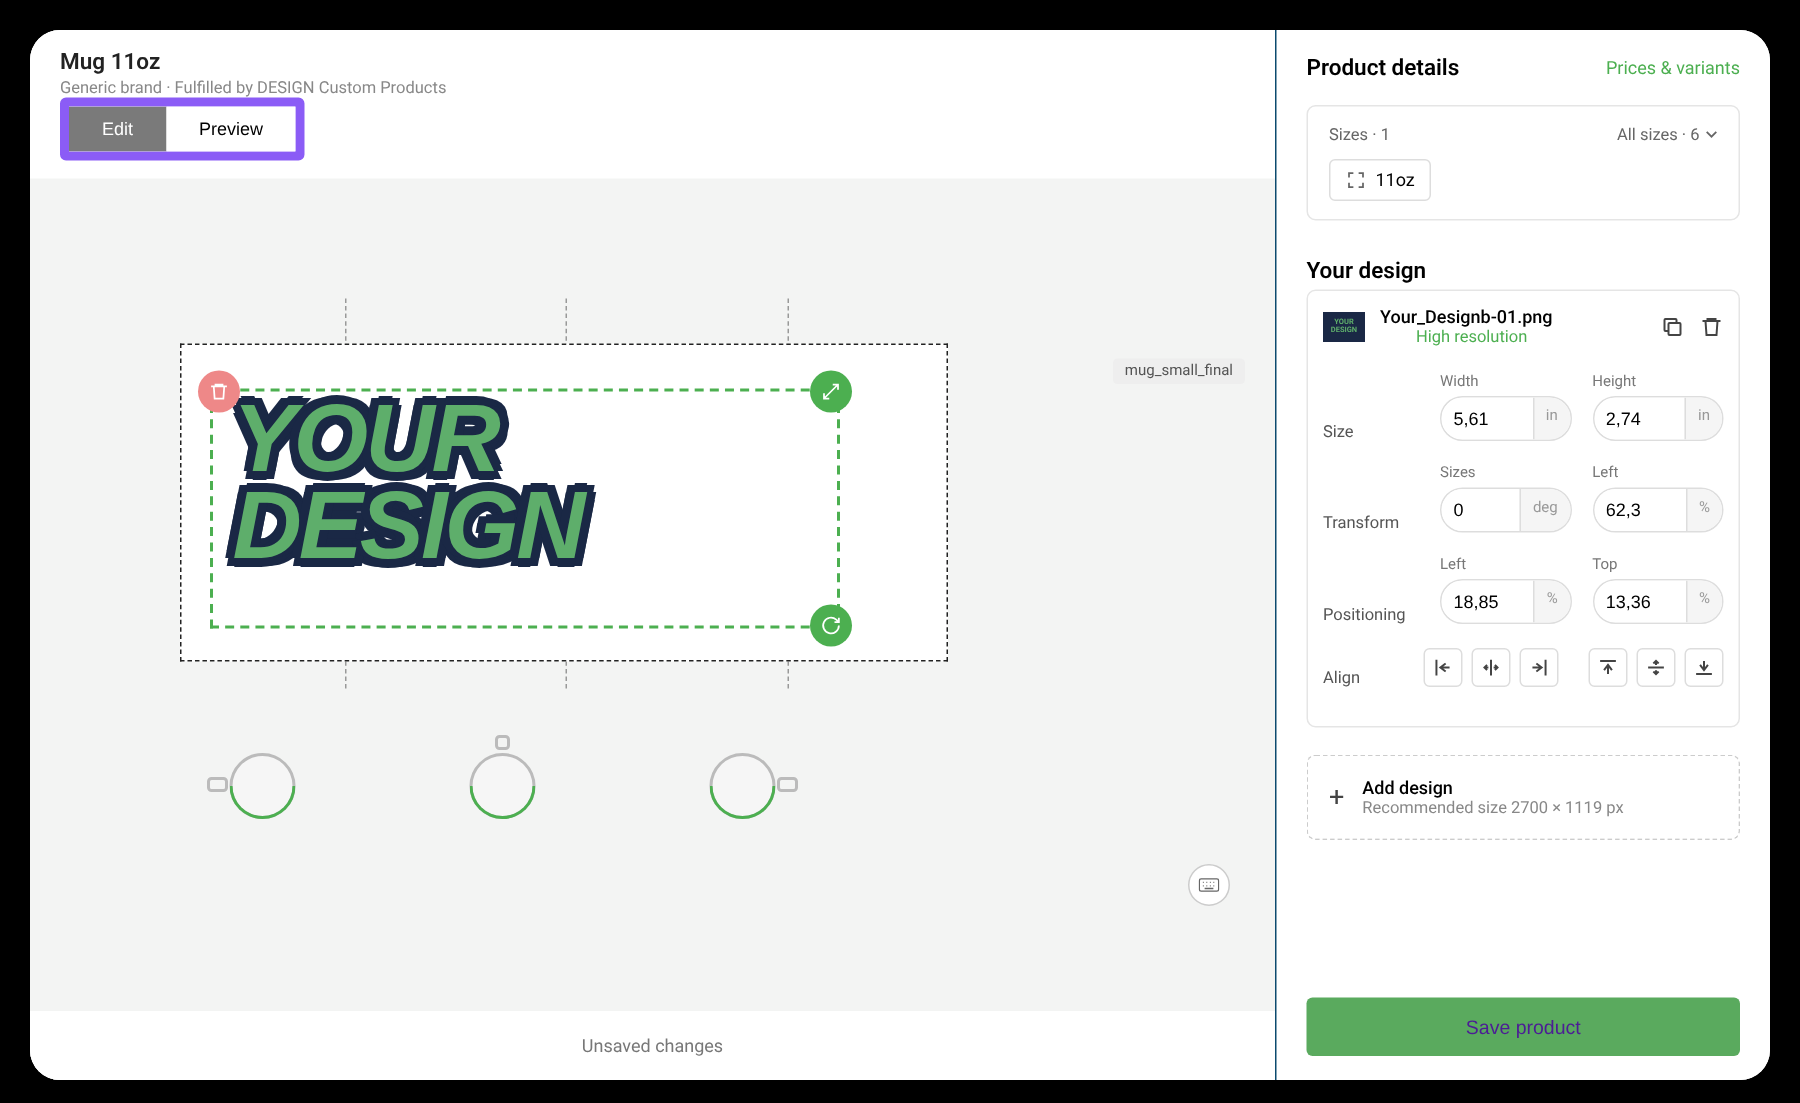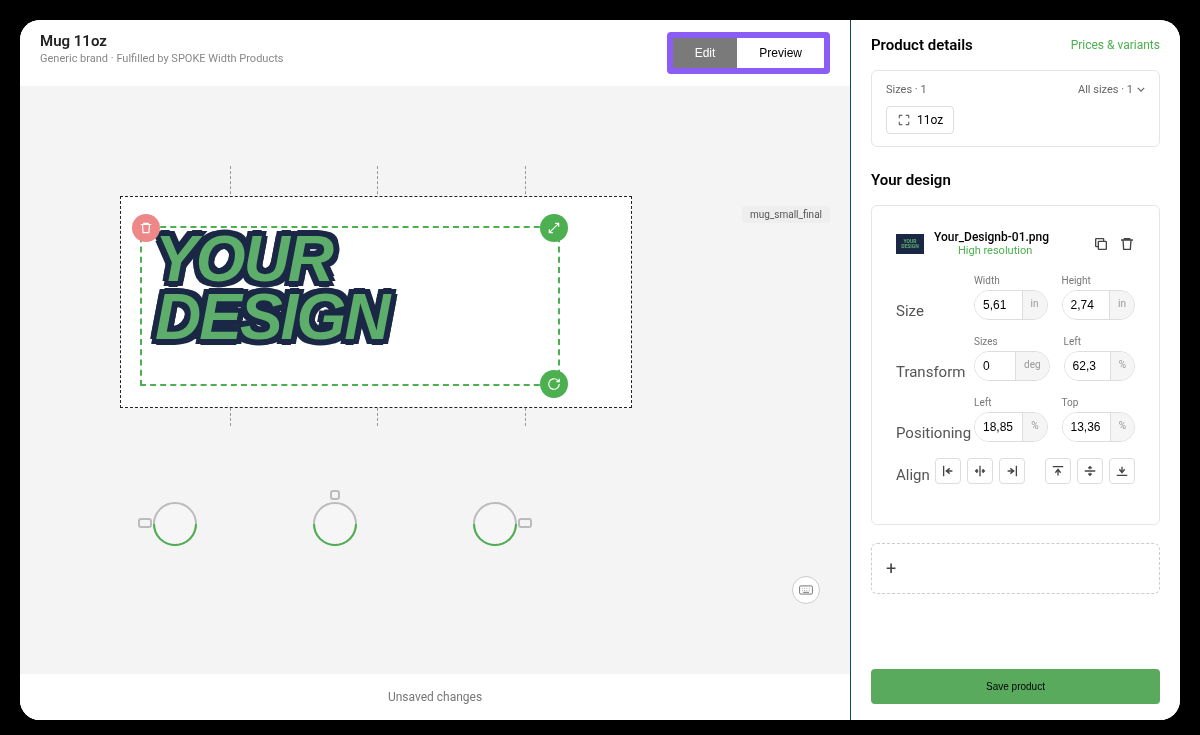--- a/index.html
+++ b/index.html
@@ -1,19 +1,19 @@
 <!DOCTYPE html>
 <html><head>
 <meta charset="utf-8">
 <style>
 * { box-sizing: border-box; margin: 0; padding: 0; }
 body { font-family: -apple-system, BlinkMacSystemFont, "Segoe UI", Roboto, sans-serif; background: #000; display: flex; align-items: center; justify-content: center; min-height: 100vh; padding: 20px; }
 .app-window { width: 1160px; height: 700px; background: #fff; border-radius: 20px; overflow: hidden; display: flex; position: relative; }
 .main-area { flex: 1; display: flex; flex-direction: column; background: #f3f4f3; }
-.header { background: #fff; padding: 12px 20px; display: flex; align-items: flex-start; justify-content: space-between; border-radius: 20px 0 0 0; }
+.header { background: #fff; padding: 12px 20px; display: flex; align-items: flex-start; border-radius: 20px 0 0 0; flex-direction: column; }
 .header-left { display: flex; flex-direction: column; gap: 2px; }
 .product-title { font-size: 15px; font-weight: 600; color: #222; }
 .product-subtitle { font-size: 11px; color: #888; }
 .header-right { display: flex; border: 6px solid #8b5cf6; border-radius: 4px; overflow: hidden; }
 .tab-btn { padding: 8px 22px; font-size: 12px; border: none; background: #fff; cursor: pointer; }
 .tab-btn.active { background: #7a7a7a; color: #fff; }
 .canvas-area { flex: 1; position: relative; padding: 20px; }
 .design-tag { position: absolute; right: 20px; top: 120px; background: #eee; color: #555; font-size: 10px; padding: 3px 8px; border-radius: 3px; }
 .canvas-box { position: absolute; left: 100px; top: 110px; width: 512px; height: 212px; border: 1px dashed #222; background: #fff; }
 .guide-v { position: absolute; top: 80px; height: 260px; border-left: 1px dashed #999; }
@@ -35,58 +35,58 @@
 .footer { background: #fff; padding: 16px; text-align: center; font-size: 12px; color: #777; }
 .sidebar { width: 330px; background: #fff; border-left: 1px solid #0c4a6e; display: flex; flex-direction: column; }
 .side-header { padding: 16px 20px; display: flex; justify-content: space-between; align-items: center; }
 .side-title { font-size: 15px; font-weight: 600; }
 .side-link { font-size: 12px; color: #4caf50; cursor: pointer; }
 .side-content { flex: 1; padding: 0 20px; overflow-y: auto; }
 .sizes-card { border: 1px solid #e5e5e5; border-radius: 6px; padding: 12px 14px; margin-bottom: 24px; }
 .sizes-row { display: flex; justify-content: space-between; font-size: 11px; color: #666; margin-bottom: 10px; }
 .sizes-row .dd { display: flex; align-items: center; gap: 4px; cursor: pointer; }
 .size-chip { display: inline-flex; align-items: center; gap: 6px; border: 1px solid #ddd; border-radius: 4px; padding: 6px 10px; font-size: 12px; }
-.section-title { font-size: 15px; font-weight: 600; margin-bottom: 16px; }
+.section-title { font-size: 15px; font-weight: 600; margin-bottom: 4px; }
 .bg-row { display: flex; align-items: center; gap: 12px; font-size: 12px; margin-bottom: 18px; }
 .color-ring { width: 18px; height: 18px; border: 2px solid #ddd; border-radius: 50%; background: #fff; }
-.design-card { border: 1px solid #e5e5e5; border-radius: 6px; padding: 24px; margin-bottom: 18px; }
+.design-card { border: 1px solid #e5e5e5; border-radius: 6px; padding: 10px; margin-bottom: 18px; }
 .dc-head { display: flex; align-items: center; gap: 10px; margin-bottom: 18px; }
 .dc-thumb { width: 28px; height: 20px; background: #1a2845; display: flex; align-items: center; justify-content: center; font-size: 5px; font-weight: bold; color: #5eae6b; line-height: 1; text-align: center; }
 .dc-info { flex: 1; }
 .dc-name { font-size: 12px; font-weight: 500; }
 .dc-res { font-size: 11px; color: #4caf50; margin-left: 24px; }
 .dc-actions { display: flex; gap: 10px; }
 .dc-icon { cursor: pointer; }
 .prop-row { display: flex; align-items: flex-end; margin-bottom: 16px; }
-.prop-label { width: 78px; font-size: 15px; color: #555; }
+.prop-label { width: 78px; font-size: 11px; color: #555; }
 .prop-fields { flex: 1; display: flex; gap: 14px; }
 .field-col { flex: 1; }
 .field-label { font-size: 10px; color: #777; margin-bottom: 4px; display: block; }
 .field-input { display: flex; border: 1px solid #ddd; border-radius: 15px; overflow: hidden; }
 .field-input input { flex: 1; border: none; padding: 7px 8px; font-size: 12px; width: 40px; outline: none; }
 .field-unit { background: #f5f5f5; padding: 7px 8px; font-size: 10px; color: #999; border-left: 1px solid #ddd; }
 .align-btns { display: flex; gap: 6px; }
 .align-btn { width: 26px; height: 26px; border: 1px solid #ddd; border-radius: 4px; display: flex; align-items: center; justify-content: center; cursor: pointer; background: #fff; }
 .add-design-card { border: 1px dashed #ccc; border-radius: 6px; padding: 14px; display: flex; align-items: center; gap: 12px; cursor: pointer; }
 .add-plus { font-size: 18px; color: #444; }
 .add-title { font-size: 12px; font-weight: 500; }
 .add-sub { font-size: 11px; color: #888; }
 .side-footer { padding: 16px 20px; }
-.save-btn { width: 100%; padding: 12px; background: #5aaa5e; color: #000000; border: none; border-radius: 4px; font-size: 10px; cursor: pointer; }
+.save-btn { width: 100%; padding: 12px; background: #5aaa5e; color: #4c1d95; border: none; border-radius: 4px; font-size: 13px; cursor: pointer; }
 svg { display: block; }
 </style>
 </head>
 <body>
 
 <div class="app-window">
   <div class="main-area">
     <div class="header">
       <div class="header-left">
         <div class="product-title">Mug 11oz</div>
-        <div class="product-subtitle">Generic brand · Fulfilled by SPOKE Width Products</div>
+        <div class="product-subtitle">Generic brand · Fulfilled by DESIGN Custom Products</div>
       </div>
       <div class="header-right">
         <button class="tab-btn active">Edit</button>
         <button class="tab-btn">Preview</button>
       </div>
     </div>
 
     <div class="canvas-area">
       <div class="design-tag">mug_small_final</div>
       <div class="guide-v g1"></div>
@@ -152,21 +152,21 @@
     <div class="side-header">
       <div class="side-title">Product details</div>
       <div class="side-link">Prices &amp; variants</div>
     </div>
 
     <div class="side-content">
       <div class="sizes-card">
         <div class="sizes-row">
           <span>Sizes · 1</span>
           <span class="dd">
-            <span>All sizes · 1</span>
+            <span>All sizes · 6</span>
             <svg width="8" height="5" viewBox="0 0 10 6">
                 <path d="M1 1l4 4 4-4" stroke="#666" fill="none" stroke-width="1.5"></path>
               </svg>
           </span>
         </div>
         <div class="size-chip">
           <svg width="14" height="14" viewBox="0 0 24 24" fill="none" stroke="#666" stroke-width="2">
               <path d="M4 9V4h5M20 9V4h-5M4 15v5h5M20 15v5h-5"></path>
             </svg>
           <span>11oz</span>
@@ -290,20 +290,24 @@
                     <path d="M2 13h12M8 3v7M5 6l3 4 3-4"></path>
                   </svg>
                 </div>
             </div>
           </div>
         </div>
       </div>
 
       <div class="add-design-card">
         <div class="add-plus">+</div>
+        <div>
+          <div class="add-title">Add design</div>
+          <div class="add-sub">Recommended size 2700 × 1119 px</div>
+        </div>
       </div>
     </div>
 
     <div class="side-footer">
       <button class="save-btn">Save product</button>
     </div>
   </div>
 </div>
 
 </body></html>

